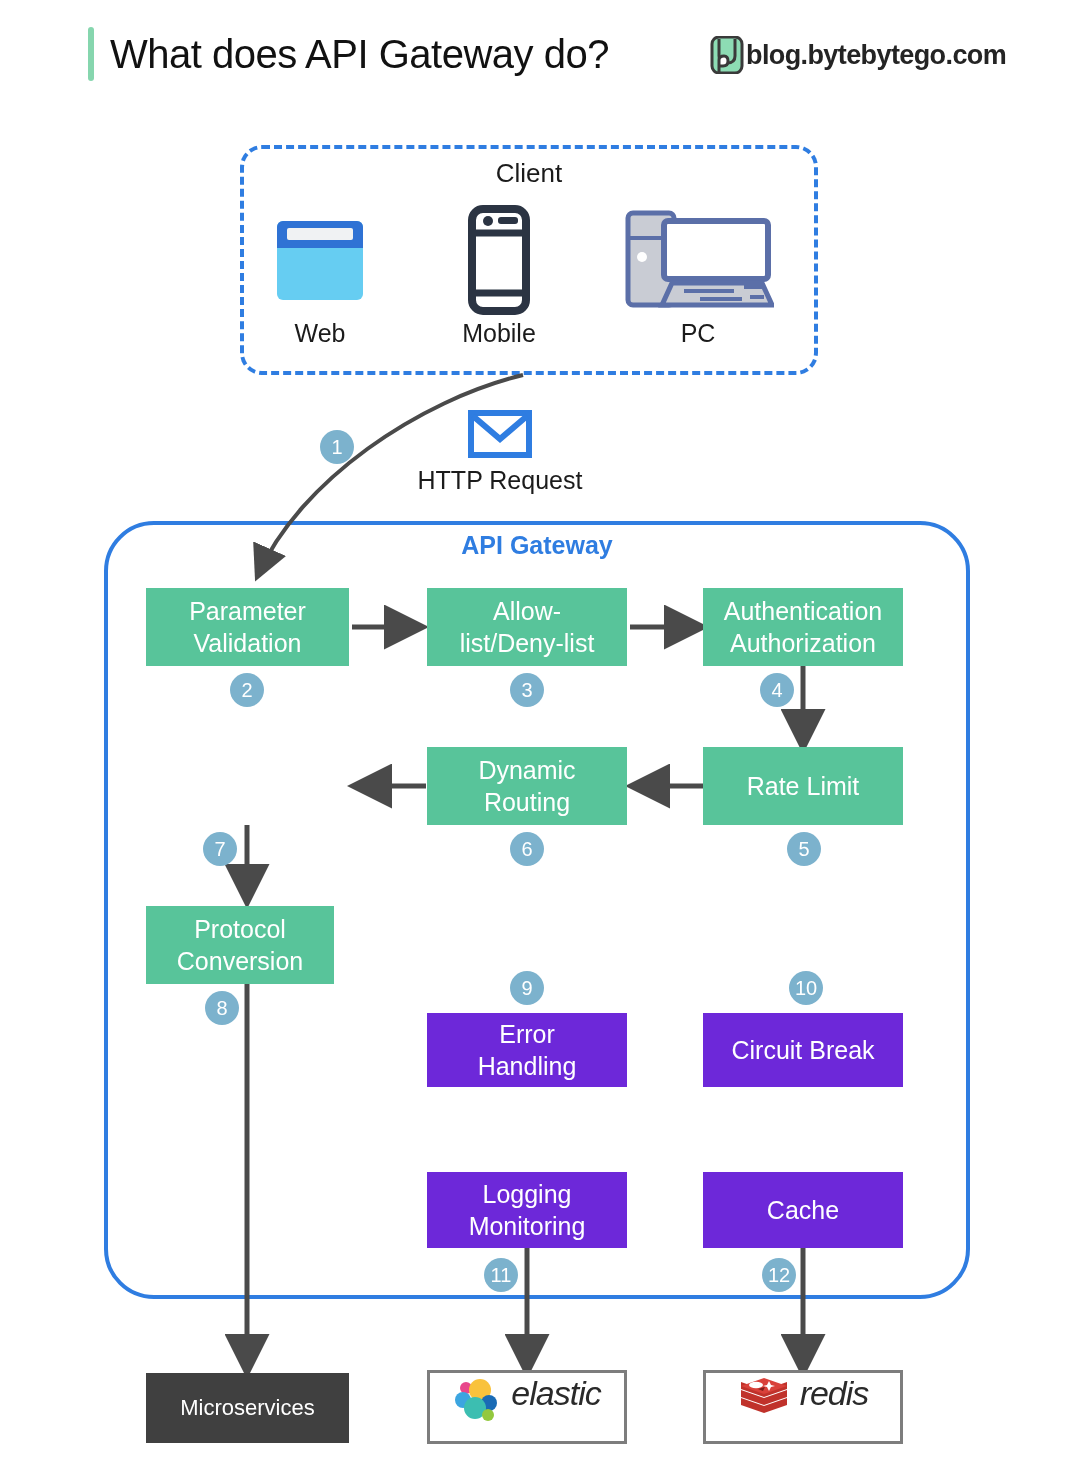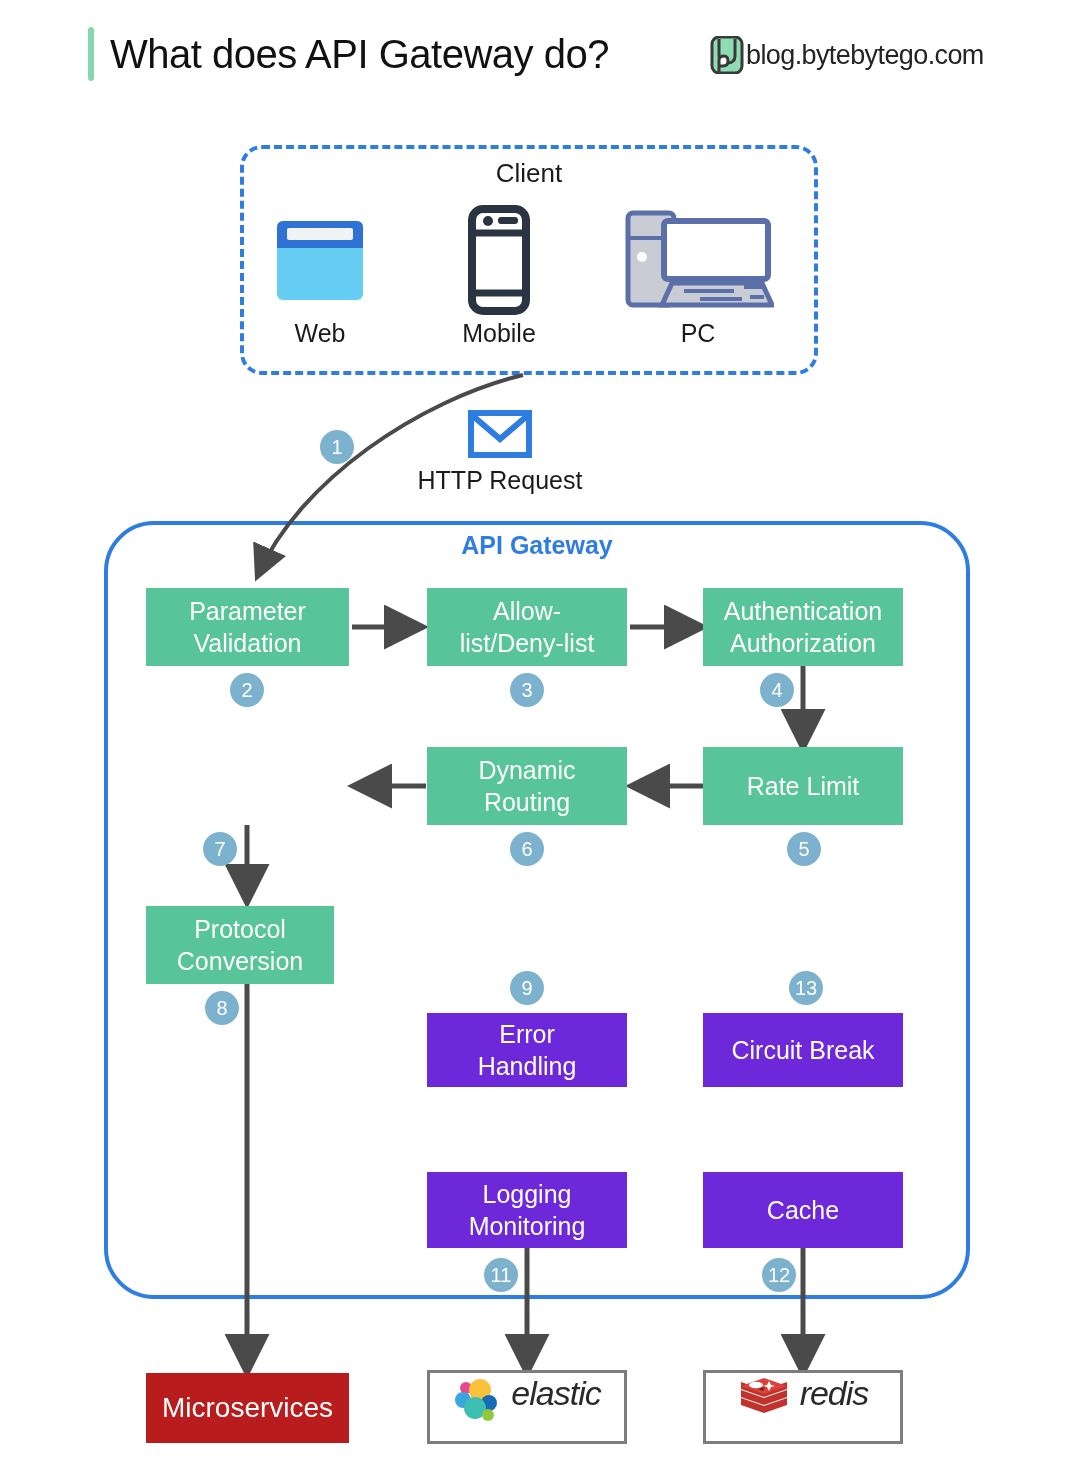--- a/index.html
+++ b/index.html
@@ -50,21 +50,21 @@
   }
   #brand-logo {
     width: 34px;
     height: 38px;
     flex: none;
   }
   #brand-text {
     font-size: 27px;
     line-height: 38px;
     color: #242424;
-    font-weight: 400;
+    font-weight: 700;
     letter-spacing: -0.6px;
     white-space: nowrap;
   }
 
   
   #client-box {
     position: absolute;
     left: 240px;
     top: 145px;
     width: 578px;
@@ -147,21 +147,21 @@
     justify-content: center;
     text-align: center;
     color: #ffffff;
     font-size: 25px;
     line-height: 32px;
     box-sizing: border-box;
     padding: 4px 20px;
   }
   .pbox.green { background: #58c49a; }
   .pbox.red   { background: #6d28d9; }
-  .pbox.blue  { background: #b91c1c; font-size: 28px; text-align: right; }
+  .pbox.blue  { background: #404040; font-size: 22px; text-align: right; }
   .pbox.plain {
     background: #ffffff;
     border: 3px solid #7d7d7d;
   }
 
   
   .badge {
     position: absolute;
     width: 34px;
     height: 34px;
@@ -316,21 +316,21 @@
 
   <div class="pbox green" style="left:703px; top:747px; width:200px; height:78px;">Rate Limit</div>
   <div class="badge" style="left:787px; top:832px;">5</div>
 
   <div class="pbox green" style="left:146px; top:906px; width:188px; height:78px;">Protocol Conversion</div>
   <div class="badge" style="left:205px; top:991px;">8</div>
 
   <div class="badge" style="left:510px; top:971px;">9</div>
   <div class="pbox red" style="left:427px; top:1013px; width:200px; height:74px;">Error Handling</div>
 
-  <div class="badge" style="left:789px; top:971px;">13</div>
+  <div class="badge" style="left:789px; top:971px;">10</div>
   <div class="pbox red" style="left:703px; top:1013px; width:200px; height:74px;">Circuit Break</div>
 
   <div class="pbox red" style="left:427px; top:1172px; width:200px; height:76px;">Logging Monitoring</div>
   <div class="badge" style="left:484px; top:1258px;">11</div>
 
   <div class="pbox red" style="left:703px; top:1172px; width:200px; height:76px;">Cache</div>
   <div class="badge" style="left:762px; top:1258px;">12</div>
 
   <div class="pbox blue" style="left:146px; top:1373px; width:203px; height:70px;">Microservices</div>
 

